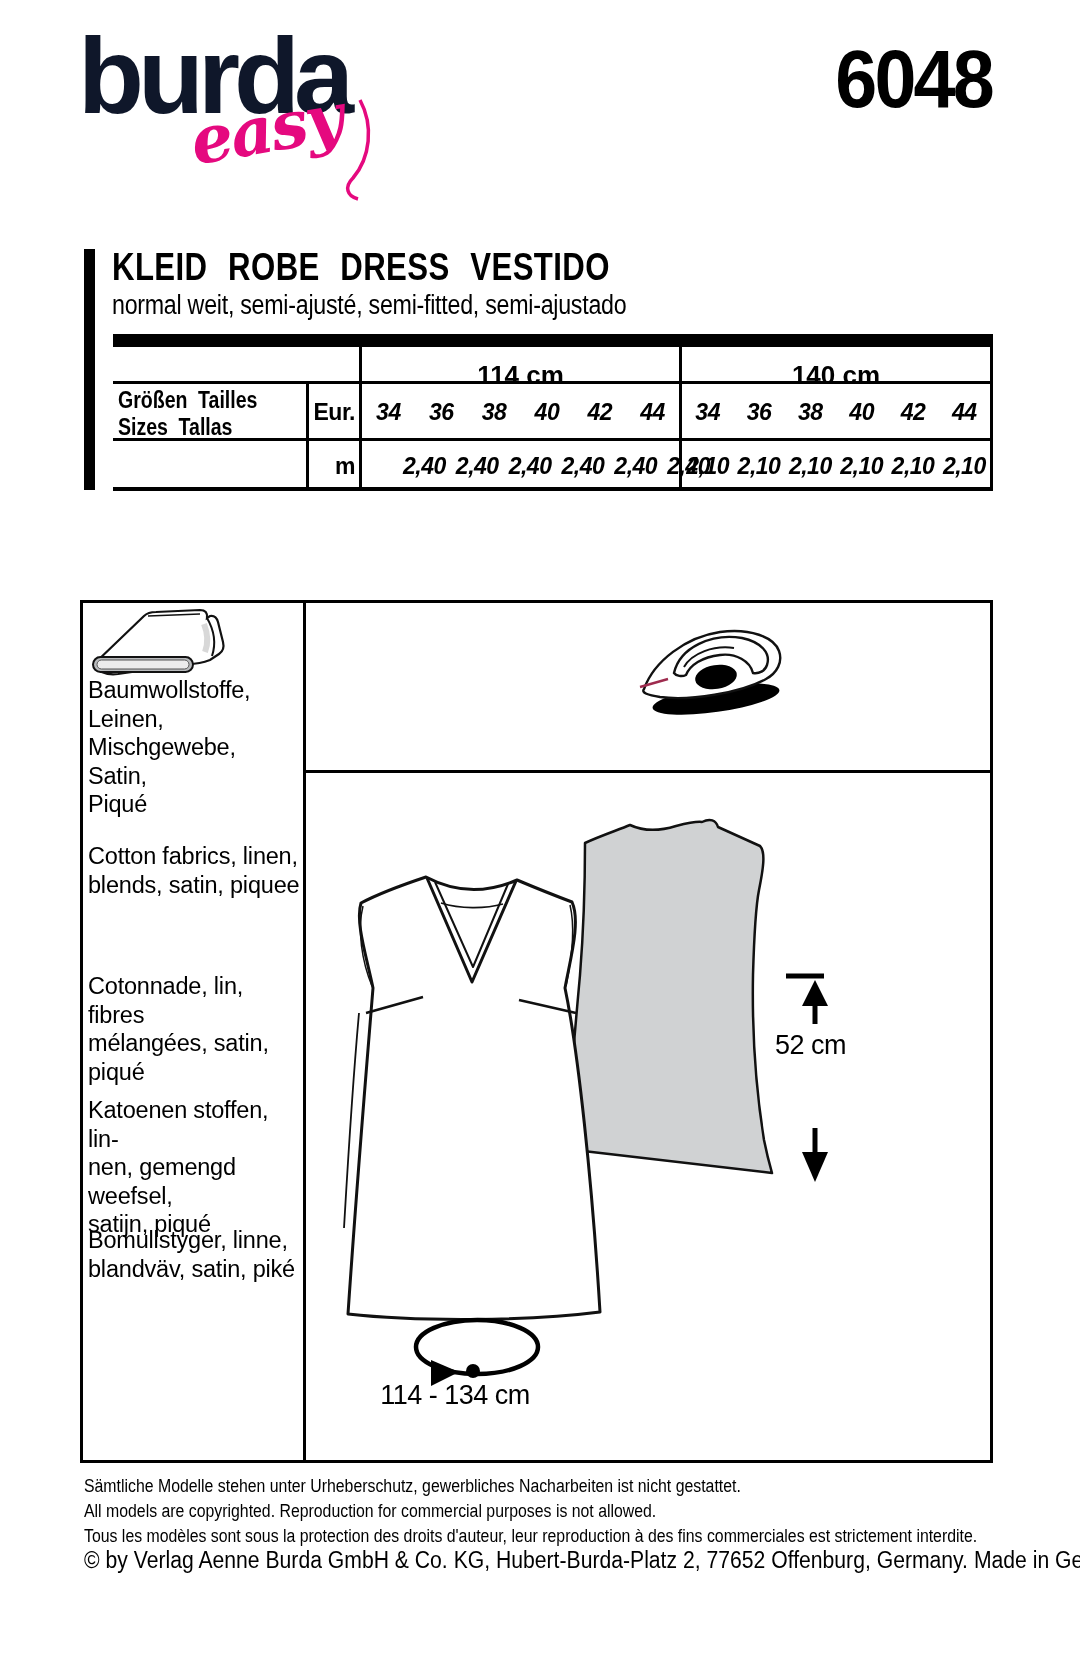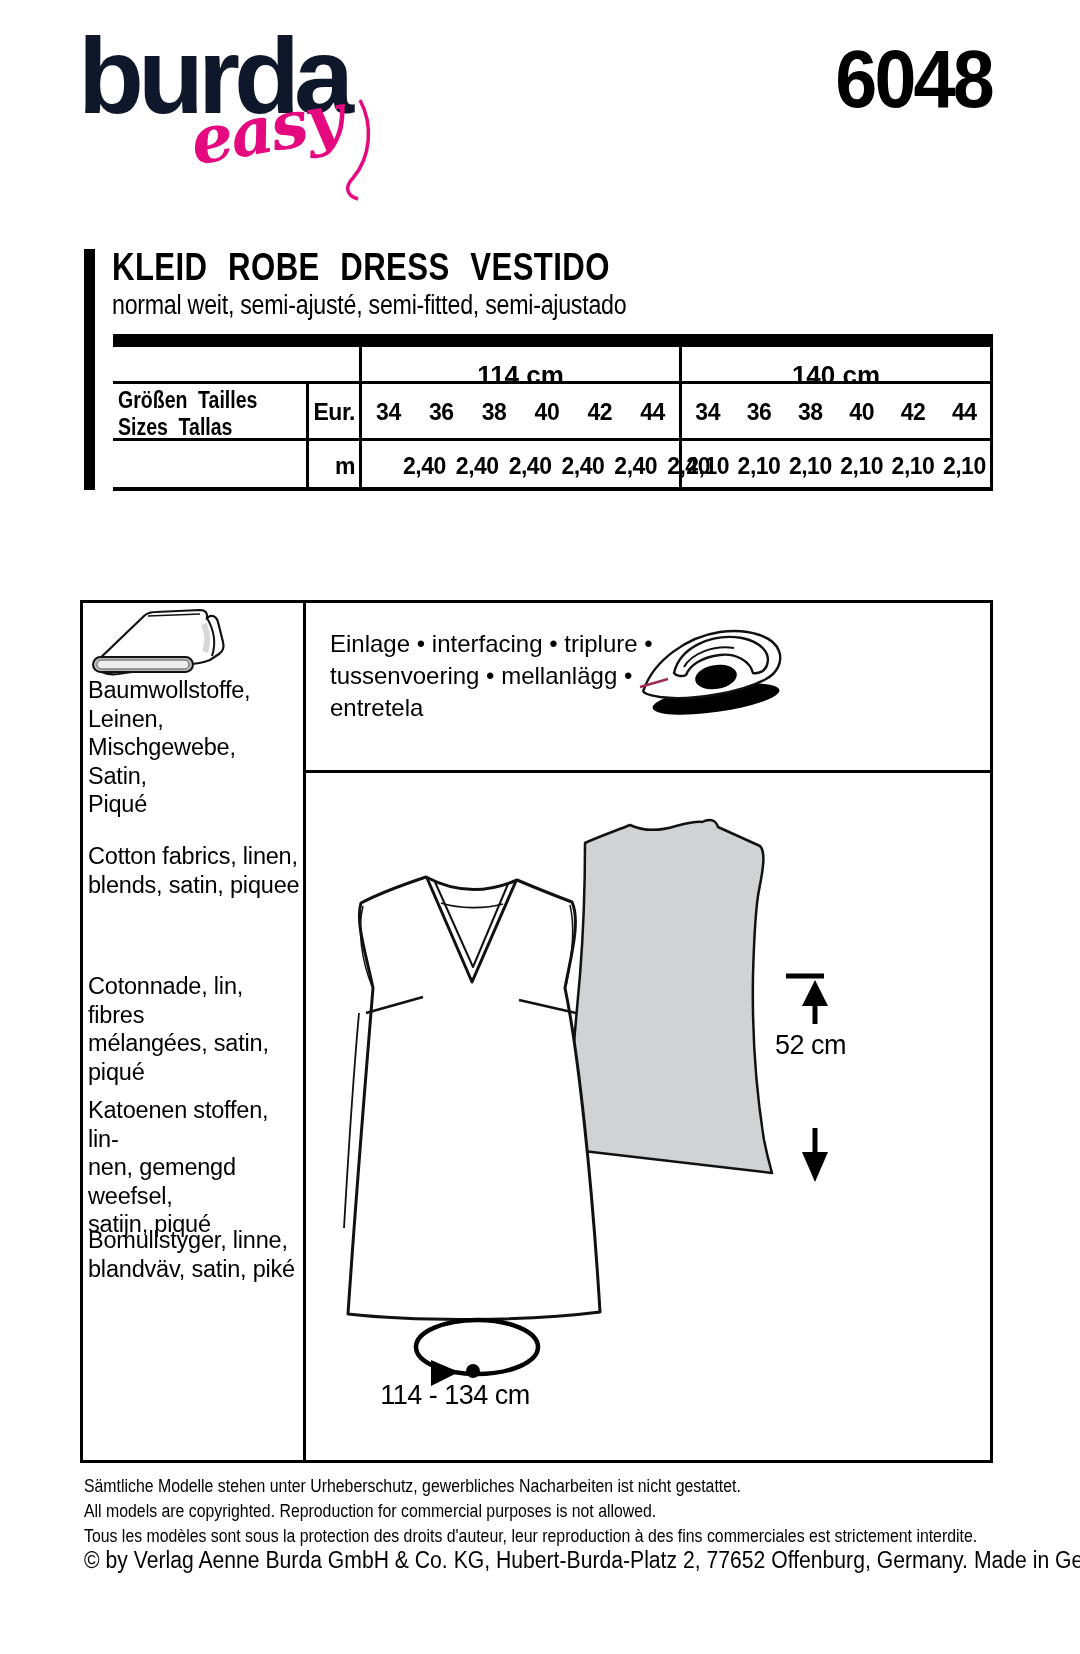--- a/index.html
+++ b/index.html
@@ -20,21 +20,21 @@
               word-spacing:14px;letter-spacing:0.5px;transform:scaleX(0.82);transform-origin:0 0;line-height:1;}
   .page-subtitle{position:absolute;left:112px;top:292px;font-size:27px;white-space:nowrap;
               letter-spacing:-0.3px;transform:scaleX(0.86);transform-origin:0 0;line-height:1;}
   
   .tb-head{position:absolute;font-size:26px;font-weight:bold;text-align:center;line-height:32px;height:32px;margin-top:10px;}
   .corner{position:absolute;left:118px;top:387px;font-size:23px;font-weight:bold;line-height:27px;
           word-spacing:6px;transform:scaleX(0.85);transform-origin:0 0;white-space:nowrap;}
   .unitcell{position:absolute;left:305px;width:50px;text-align:right;font-size:23px;font-weight:bold;
             letter-spacing:-0.5px;line-height:28px;height:28px;}
   .cellrow{position:absolute;display:flex;height:28px;line-height:28px;}
-  .cellrow span{flex:1;text-align:center;font-size:23px;font-weight:bold;letter-spacing:-0.5px;}
+  .cellrow span{flex:1;text-align:center;font-size:23px;font-weight:bold;letter-spacing:-0.5px;font-style:italic;}
   
   .main-box{position:absolute;left:80px;top:600px;width:913px;height:863px;border:3px solid #000;box-sizing:border-box;}
   .body{position:absolute;font-size:23.5px;line-height:28.5px;white-space:pre-line;letter-spacing:-0.2px;}
   .interf{position:absolute;left:330px;top:628px;font-size:24px;line-height:32px;white-space:pre-line;}
   .meas{position:absolute;font-size:27px;font-weight:normal;letter-spacing:-0.5px;white-space:nowrap;}
   
   .foot{position:absolute;left:84px;font-size:18px;white-space:nowrap;transform:scaleX(0.88);transform-origin:0 0;}
   .foot-big{position:absolute;left:84px;font-size:23px;white-space:nowrap;transform:scaleX(0.92);transform-origin:0 0;}
 </style>
 </head>
@@ -129,23 +129,20 @@
   <div class="body" style="left:88px;top:842px;width:212px;">Cotton fabrics, linen,
 blends, satin, piquee</div>
   <div class="body" style="left:88px;top:972px;width:212px;">Cotonnade, lin, fibres
 mélangées, satin, piqué</div>
   <div class="body" style="left:88px;top:1096px;width:212px;">Katoenen stoffen, lin-
 nen, gemengd weefsel,
 satijn, piqué</div>
   <div class="body" style="left:88px;top:1226px;width:212px;">Bomullstyger, linne,
 blandväv, satin, piké</div>
 
-  <div class="interf">Einlage • interfacing • triplure •
-tussenvoering • mellanlägg •
-entretela</div>
   <svg class="abs" style="left:628px;top:613px" width="175" height="112" viewBox="0 0 175 112">
     <ellipse cx="88" cy="86" rx="64" ry="13" transform="rotate(-8 88 86)" fill="#000"></ellipse>
     <path d="M16,76 C26,48 58,24 92,19 C122,15 146,24 151,38 C155,49 149,60 138,66 C112,80 62,88 32,84 C20,82 13,80 16,76 Z" fill="#fff" stroke="#111" stroke-width="2.4"></path>
     <path d="M46,60 C52,34 84,20 114,25 C133,29 143,40 139,52 C137,58 131,61 125,60 C122,48 108,40 92,42 C74,44 62,52 58,62 C54,64 48,63 46,60 Z" fill="#fff" stroke="#111" stroke-width="2.4"></path>
     <path d="M56,54 C64,40 86,32 106,35" fill="none" stroke="#111" stroke-width="2"></path>
     <ellipse cx="88" cy="64" rx="21" ry="12" transform="rotate(-9 88 64)" fill="#000"></ellipse>
     <line x1="12" y1="74" x2="40" y2="66" stroke="#9e2b4e" stroke-width="2.5"></line>
   </svg>
 
   <svg class="abs" style="left:307px;top:773px" width="686" height="687" viewBox="307 773 686 687">

